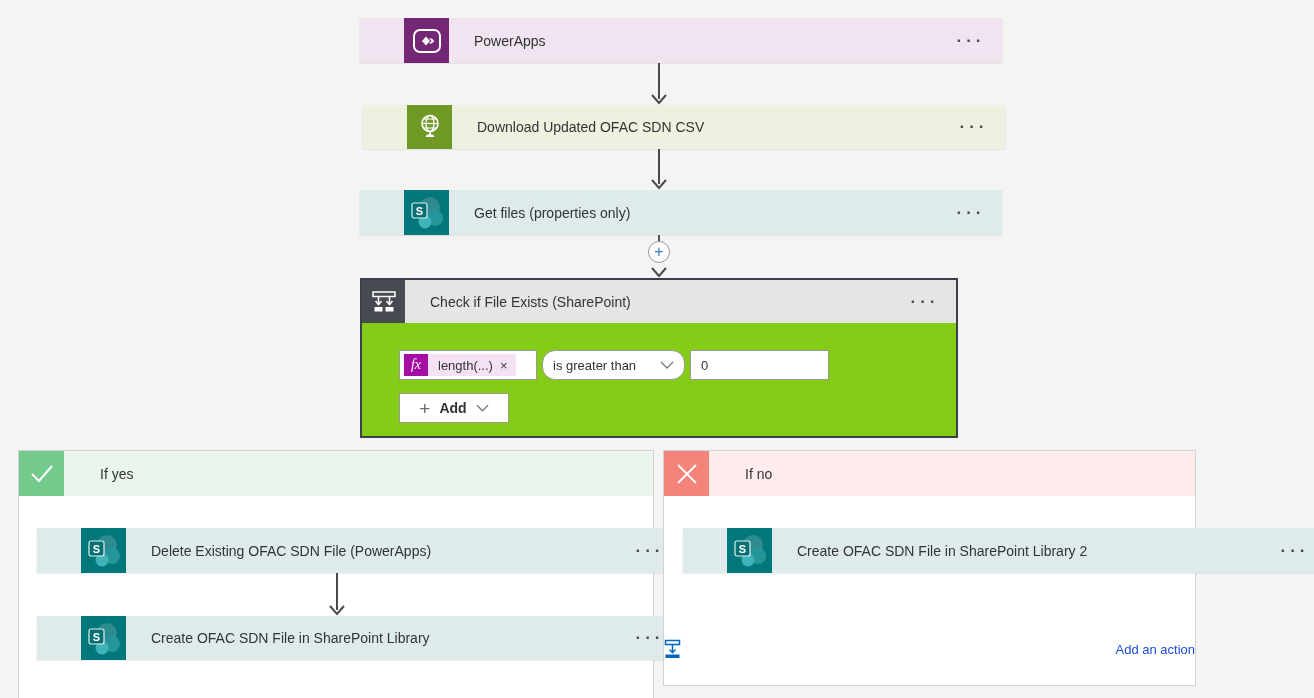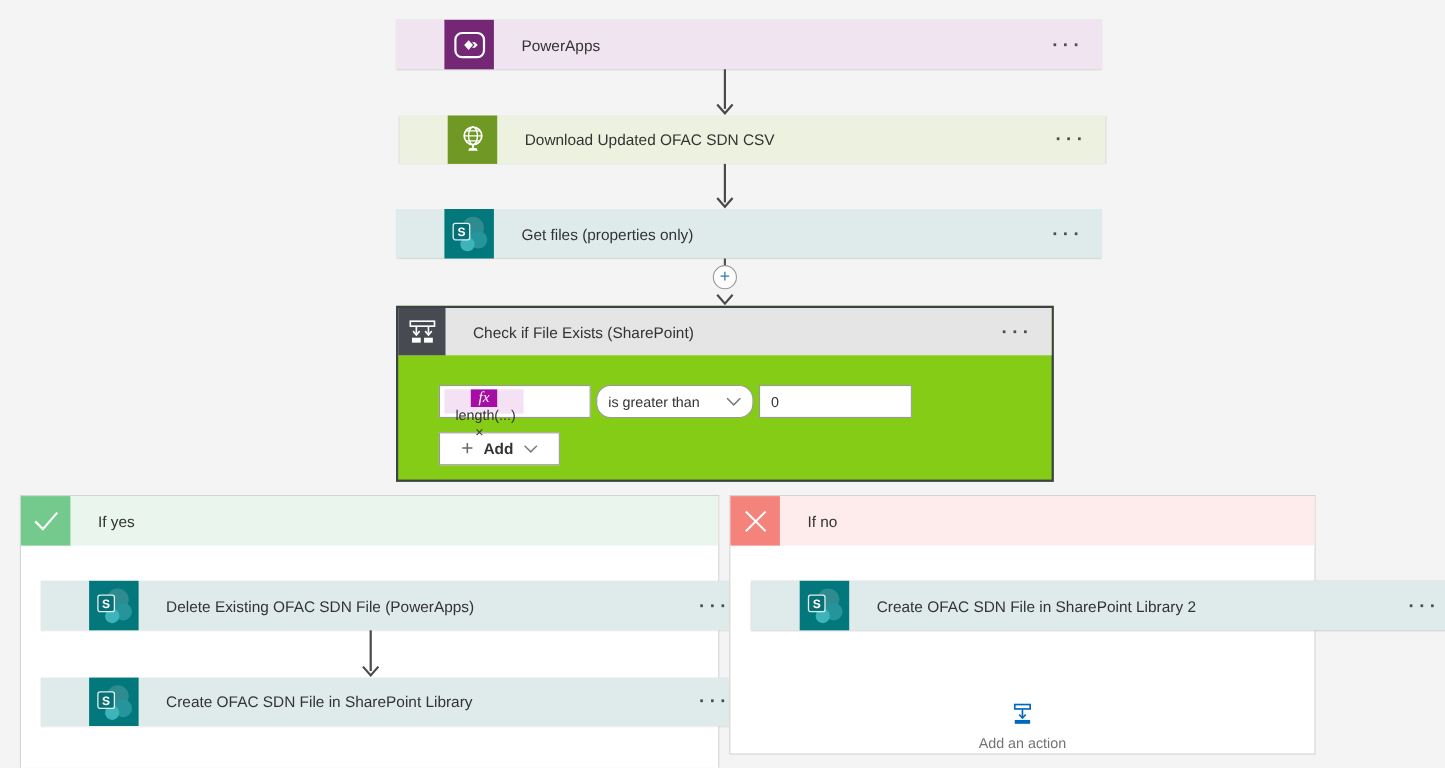--- a/index.html
+++ b/index.html
@@ -67,21 +67,21 @@
   }
   .cond-header{height:43px;display:flex;align-items:stretch;background:#e5e5e6;cursor:pointer;}
   .cond-icon{flex:0 0 43px;background:#474a50;display:flex;align-items:center;justify-content:center;}
   .cond-title{flex:1;display:flex;align-items:center;padding-left:25px;font-size:14px;color:#333;}
   .cond-row{display:flex;gap:5px;margin:27px 0 0 37px;}
   .field{
     height:30px;box-sizing:border-box;border:1px solid #9b9997;background:#fff;
     display:flex;align-items:center;font-size:13px;color:#333;
   }
   .field-expr{width:138px;padding:0 4px;}
-  .chip{display:flex;align-items:center;background:#f4e1f4;height:22px;cursor:pointer;flex-direction:column;}
+  .chip{display:flex;align-items:center;background:#f4e1f4;height:22px;cursor:pointer;}
   .chip-fx{
     width:24px;height:22px;background:#a50da5;color:#fff;
     display:flex;align-items:center;justify-content:center;
     font-family:"Liberation Serif", serif;font-style:italic;font-size:14px;
   }
   .chip-label{padding:0 7px 0 10px;}
   .chip-close{padding-right:8px;color:#3a3a3a;font-size:13px;cursor:pointer;}
   .field-op{width:143px;justify-content:space-between;padding:0 10px;cursor:pointer;border-radius:13px;}
   .field-val{width:139px;padding:0 10px;}
   .add-btn{
@@ -97,28 +97,28 @@
     position:absolute;background:#fff;border:1px solid #d4d2d0;box-sizing:border-box;
   }
   #branch-yes{left:18px;top:450px;width:636px;height:258px;}
   #branch-no{left:663px;top:450px;width:533px;height:236px;}
   .branch-header{height:45px;display:flex;align-items:stretch;cursor:pointer;}
   #branch-yes .branch-header{background:#e9f5ed;}
   #branch-no .branch-header{background:#fdeceb;}
   .branch-icon{flex:0 0 45px;display:flex;align-items:center;justify-content:center;}
   #branch-yes .branch-icon{background:#74ca8c;}
   #branch-no .branch-icon{background:#f4837c;}
-  .branch-title{flex:1;display:flex;align-items:center;padding-left:25px;font-size:14px;color:#333;}
+  .branch-title{flex:1;display:flex;align-items:center;padding-left:36px;font-size:14px;color:#333;}
   #yes-a1{left:18px;top:77px;width:600px;height:45px;}
   #yes-a2{left:18px;top:165px;width:600px;height:44px;}
   #no-a1{left:19px;top:77px;width:599px;height:45px;}
   .add-action-row{
     position:absolute;top:188px;left:0;right:0;
     display:flex;align-items:center;justify-content:space-between;gap:9px;
-    color:#737373;font-size:13px;cursor:pointer;flex-direction:column;
+    color:#1d4ed8;font-size:13px;cursor:pointer;
   }
 </style>
 </head>
 <body>
 
 <div id="canvas">
 
   <div class="action" id="node-powerapps">
     <div class="icon-box">
       <svg width="30" height="26" viewBox="0 0 30 26">

